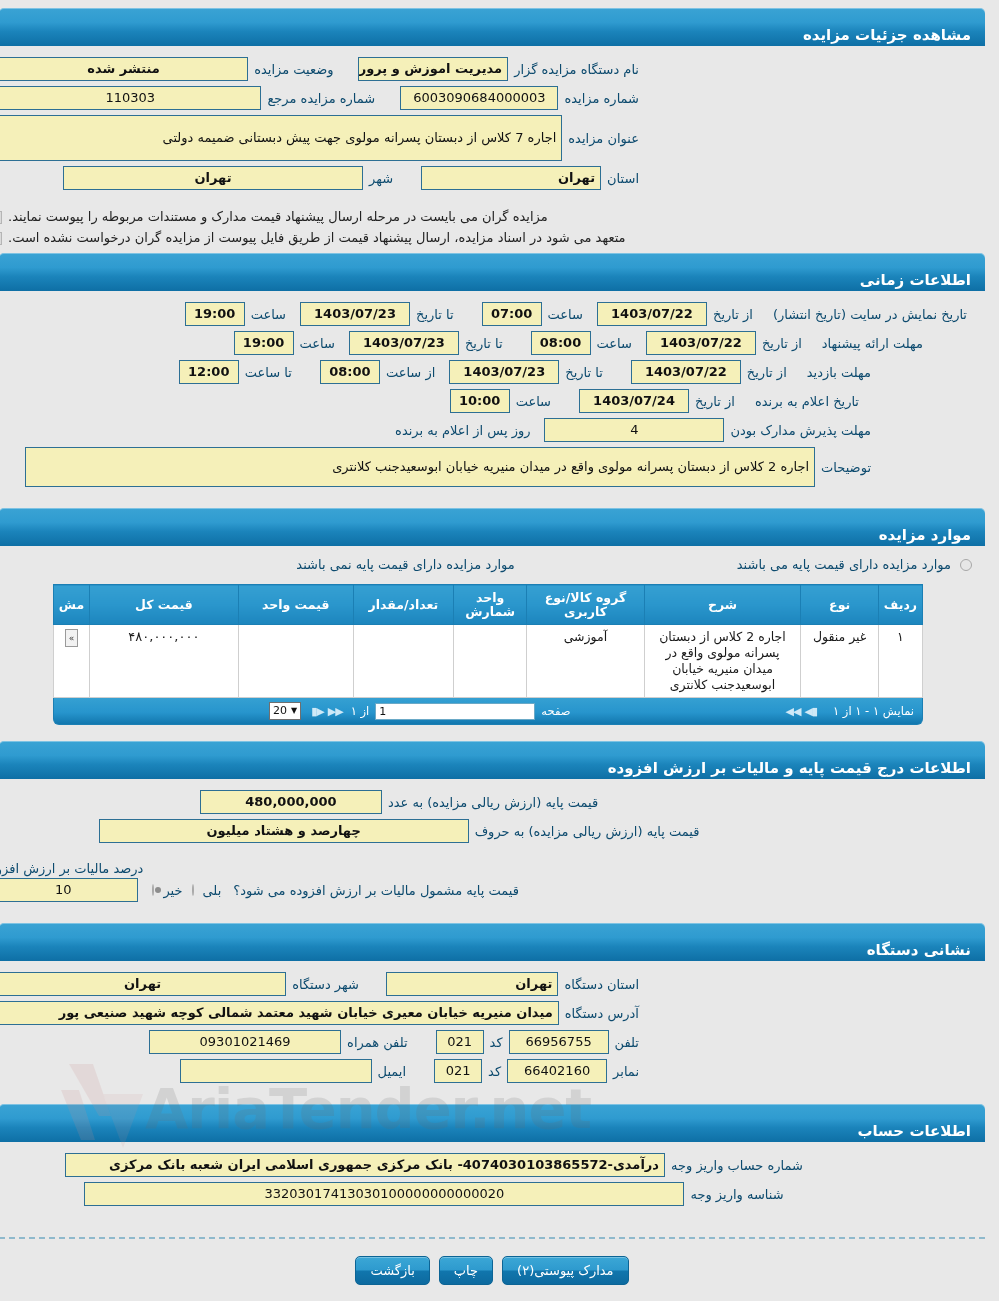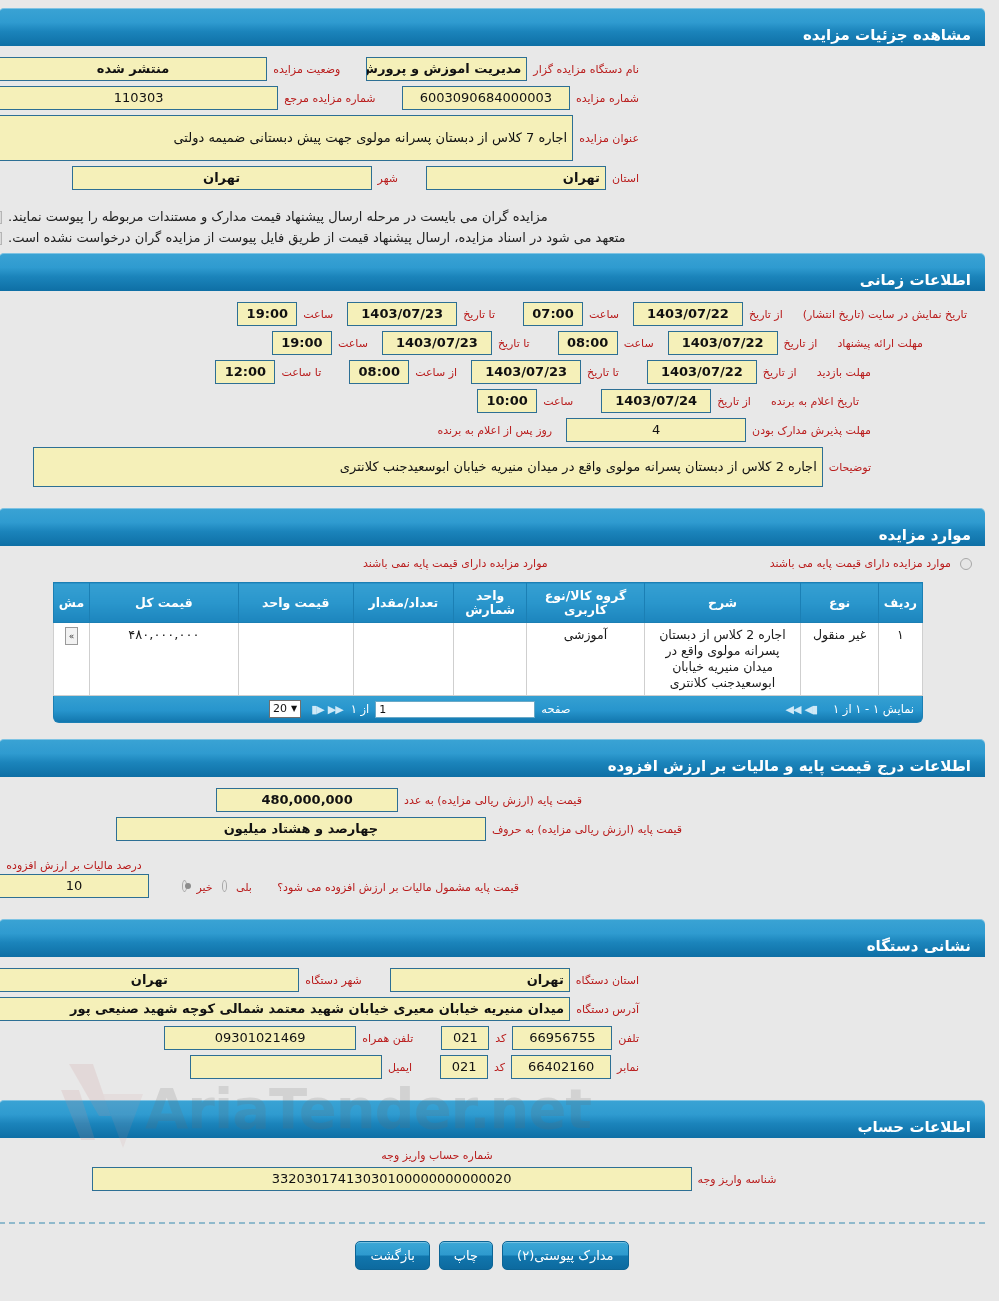--- a/index.html
+++ b/index.html
@@ -52,22 +52,22 @@
     display: flex;
     flex-direction: row;
     align-items: center;
     justify-content: flex-start;
     margin: 5px 0;
     font-size: 13px;
     color: #1a1a1a;
     white-space: nowrap;
   }
   .lbl {
-    font-size: 11px;
-    color: #b91c1c;
+    font-size: 13px;
+    color: #0c4a6e;
     padding: 0 6px 0 6px;
     white-space: nowrap;
   }
   .fld {
     background: #f5f0b9;
     border: 1px solid #2d6f94;
     height: 24px;
     line-height: 22px;
     font-size: 13px;
     font-weight: bold;
@@ -470,20 +470,21 @@
       <span class="lbl">ایمیل</span>
       <div class="fld plain" style="width:192px;"></div>
     </div>
   </div>
 
   <div class="sec-head">اطلاعات حساب</div>
   <div class="sec-body">
 
     <div class="row" style="justify-content:center;padding-right:110px;">
       <span class="lbl">شماره حساب واریز وجه</span>
+      <div class="fld right" style="width:600px;">درآمدی-4074030103865572- بانک مرکزی جمهوری اسلامی ایران شعبه بانک مرکزی</div>
     </div>
 
     <div class="row" style="justify-content:center;padding-right:110px;">
       <span class="lbl">شناسه واریز وجه</span>
       <div class="fld plain" style="width:600px;">33203017413030100000000000020</div>
     </div>
   </div>
 
   <div class="dashed"></div>
 

